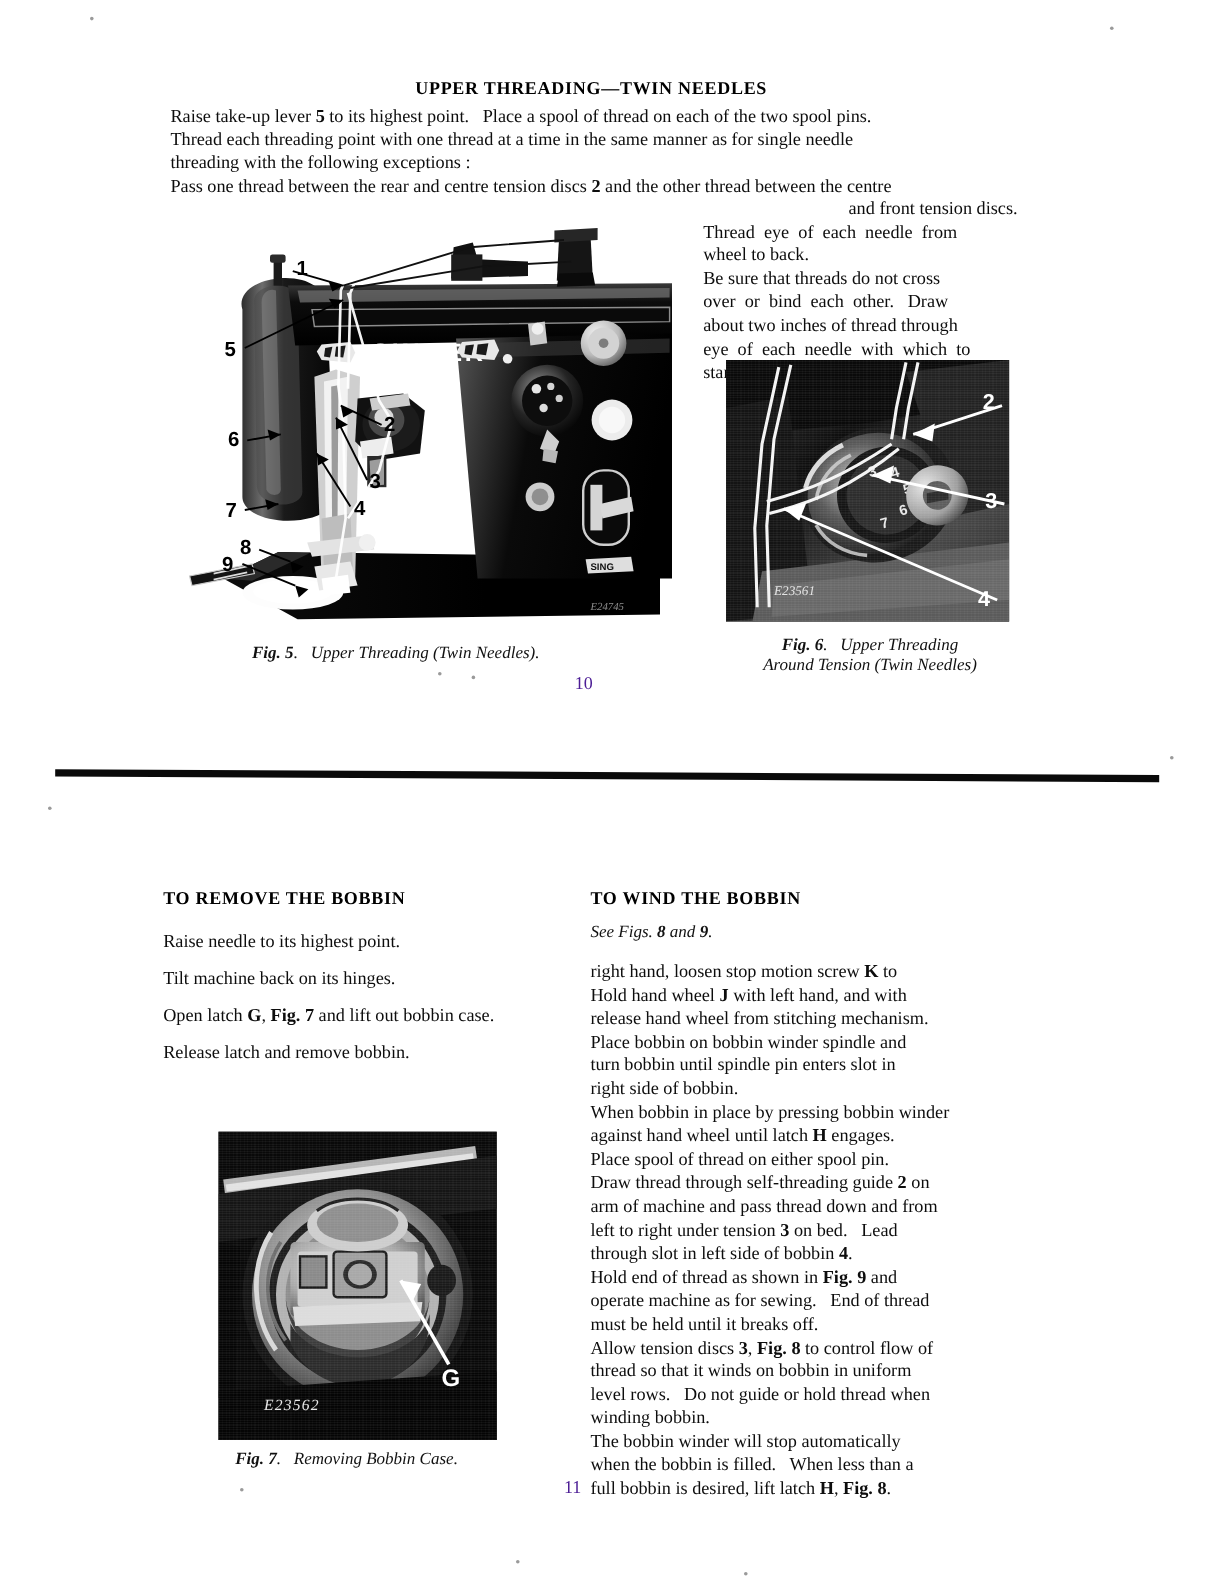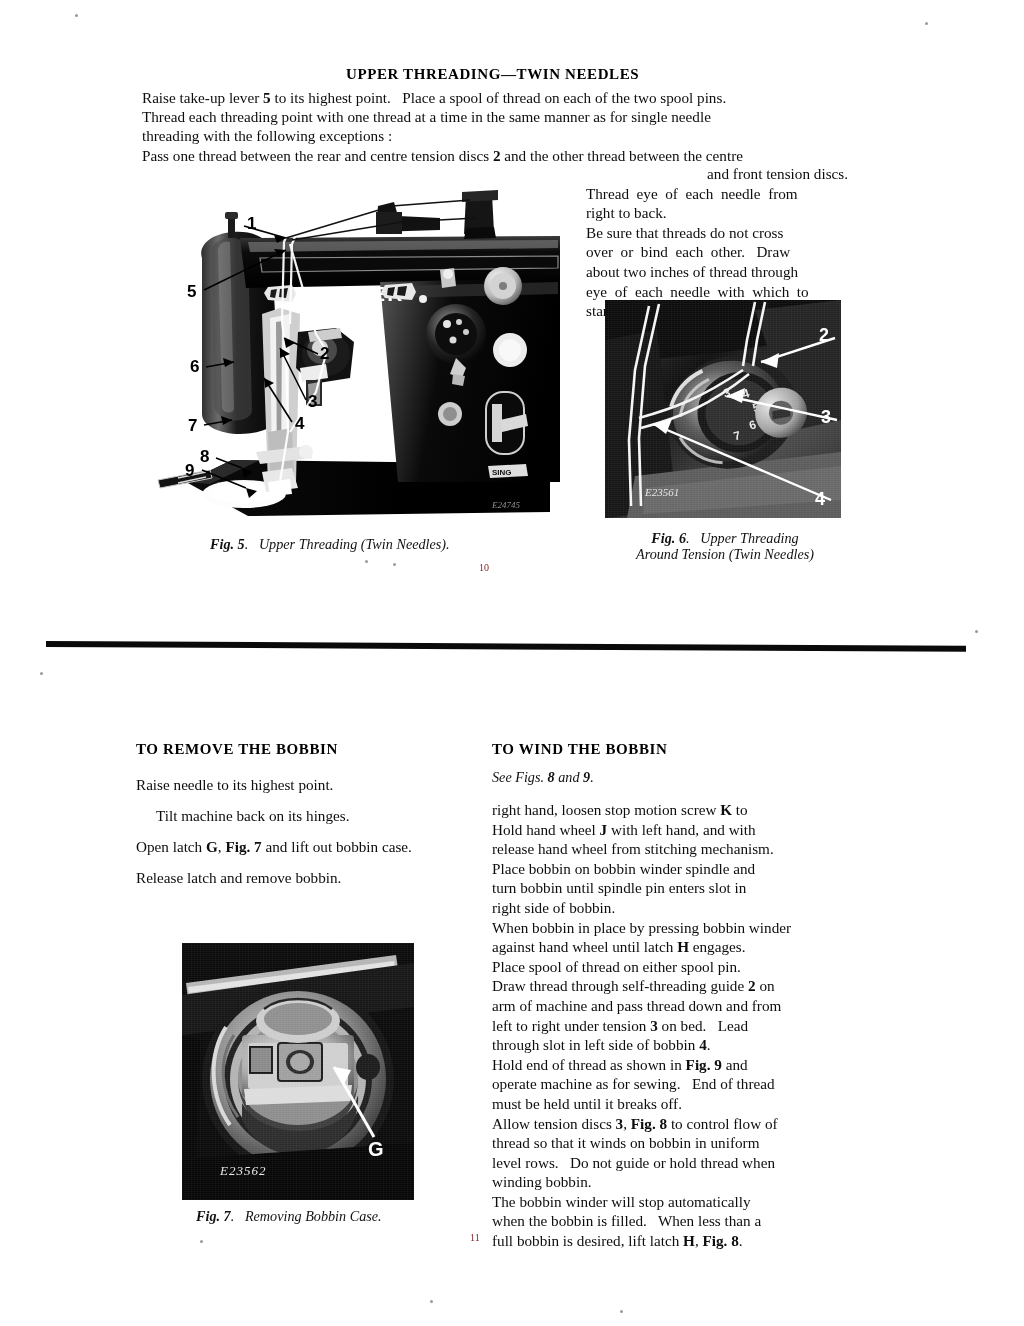--- a/index.html
+++ b/index.html
@@ -33,22 +33,22 @@
   }
   .caption {
     font-style: italic;
     font-size: 14.2px;
     line-height: 17px;
     color: #111;
     white-space: pre;
     text-align: right;
   }
   .pagenum {
-    font-size: 10px;
-    color: #7f1d1d;
+    font-size: 15px;
+    color: #4c1d95;
   }
   b { font-weight: bold; }
 
   
   .divider {
     position: absolute;
     left: 46px;
     top: 641px;
     width: 920px;
     height: 6px;
@@ -123,21 +123,21 @@
 
   <div class="abs body-line" style="left:142px; top:88px;">Raise take-up lever <b>5</b> to its highest point.   Place a spool of thread on each of the two spool pins.</div>
   <div class="abs body-line" style="left:142px; top:107px;">Thread each threading point with one thread at a time in the same manner as for single needle</div>
   <div class="abs body-line" style="left:142px; top:126px;">threading with the following exceptions :</div>
 
   <div class="abs body-line" style="left:142px; top:146px;">Pass one thread between the rear and centre tension discs <b>2</b> and the other thread between the centre</div>
 
   <div class="abs" style="left:586px; top:164px; width:262px;">
     <div class="body-line" style="text-align:right;">and front tension discs.</div>
     <div class="body-line">Thread  eye  of  each  needle  from</div>
-    <div class="body-line">right to back.</div>
+    <div class="body-line">wheel to back.</div>
     <div class="body-line">Be sure that threads do not cross</div>
     <div class="body-line">over  or  bind  each  other.   Draw</div>
     <div class="body-line">about two inches of thread through</div>
     <div class="body-line">eye  of  each  needle  with  which  to</div>
     <div class="body-line">start sewing.</div>
   </div>
 
   <div id="fig5">
     <svg width="420" height="340" viewBox="0 0 420 340" xmlns="http://www.w3.org/2000/svg">
       <defs>
@@ -406,21 +406,21 @@
   <div class="abs caption" style="left:620px; top:530px; width:210px; text-align:center;"><b>Fig. 6</b>.   Upper Threading</div>
   <div class="abs caption" style="left:604px; top:546px; width:242px; text-align:center;">Around Tension (Twin Needles)</div>
 
   <div class="abs pagenum" style="left:479px; top:562px;">10</div>
 
   <div class="divider"></div>
 
   <div class="abs heading" style="left:136px; top:741px;">TO REMOVE THE BOBBIN</div>
 
   <div class="abs body-line" style="left:136px; top:775px;">Raise needle to its highest point.</div>
-  <div class="abs body-line" style="left:136px; top:806px;margin-left:20px;">Tilt machine back on its hinges.</div>
+  <div class="abs body-line" style="left:136px; top:806px;">Tilt machine back on its hinges.</div>
   <div class="abs body-line" style="left:136px; top:837px;">Open latch <b>G</b>, <b>Fig. 7</b> and lift out bobbin case.</div>
   <div class="abs body-line" style="left:136px; top:868px;">Release latch and remove bobbin.</div>
 
   <div id="fig7" class="photo">
     <svg width="232" height="257" viewBox="0 0 232 257" xmlns="http://www.w3.org/2000/svg">
       <defs>
         <radialGradient id="race7" cx="0.42" cy="0.38" r="0.70">
           <stop offset="0%" stop-color="#d7d7d7"></stop>
           <stop offset="55%" stop-color="#8c8c8c"></stop>
           <stop offset="100%" stop-color="#2a2a2a"></stop>

